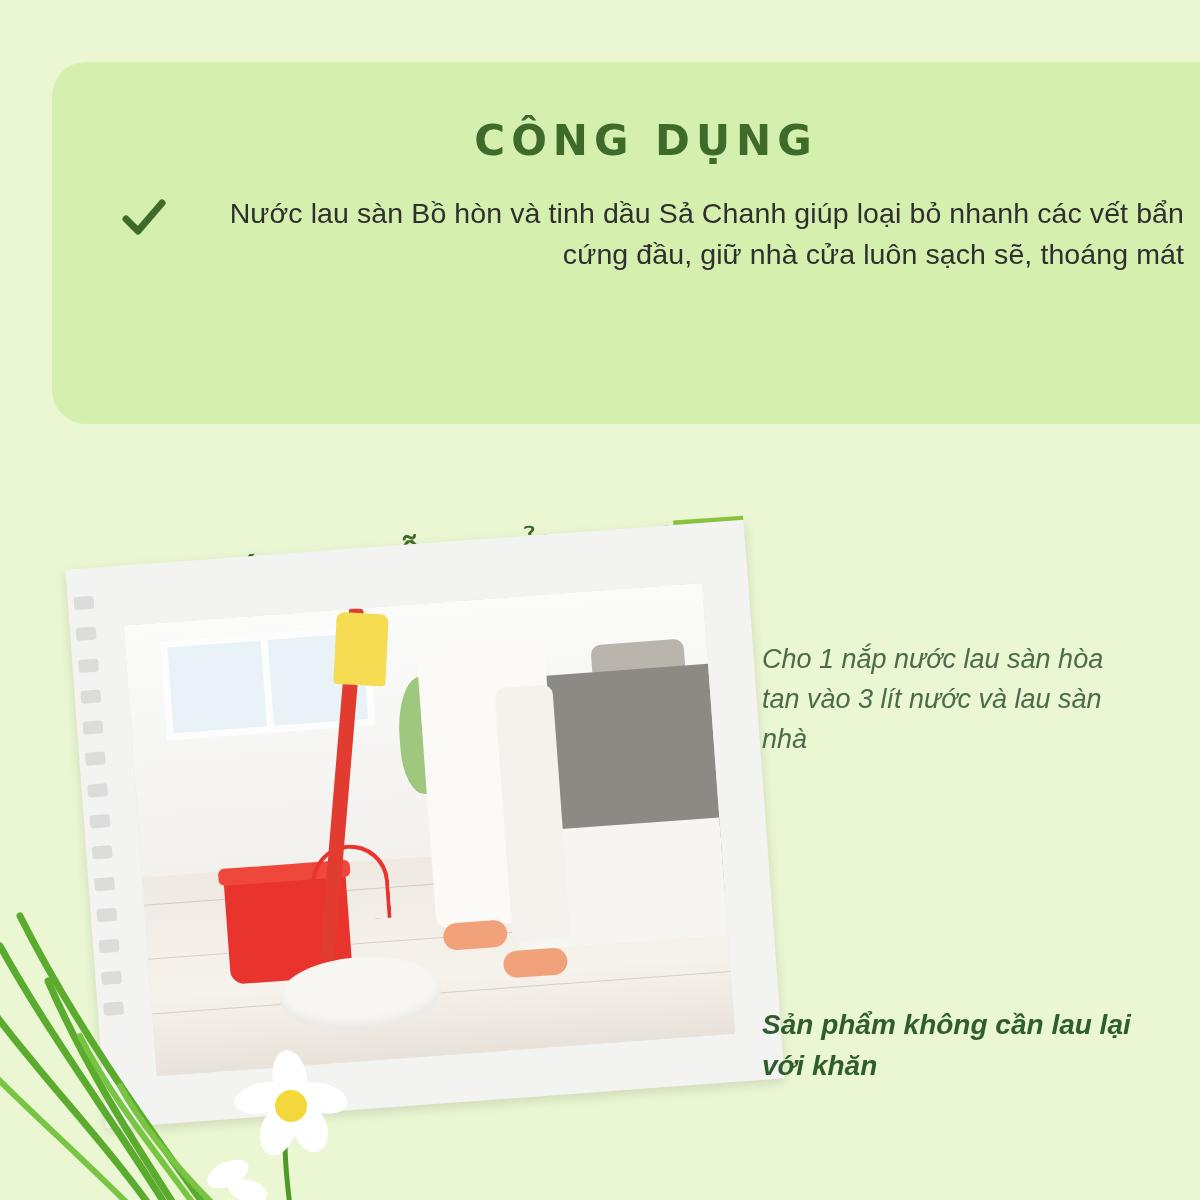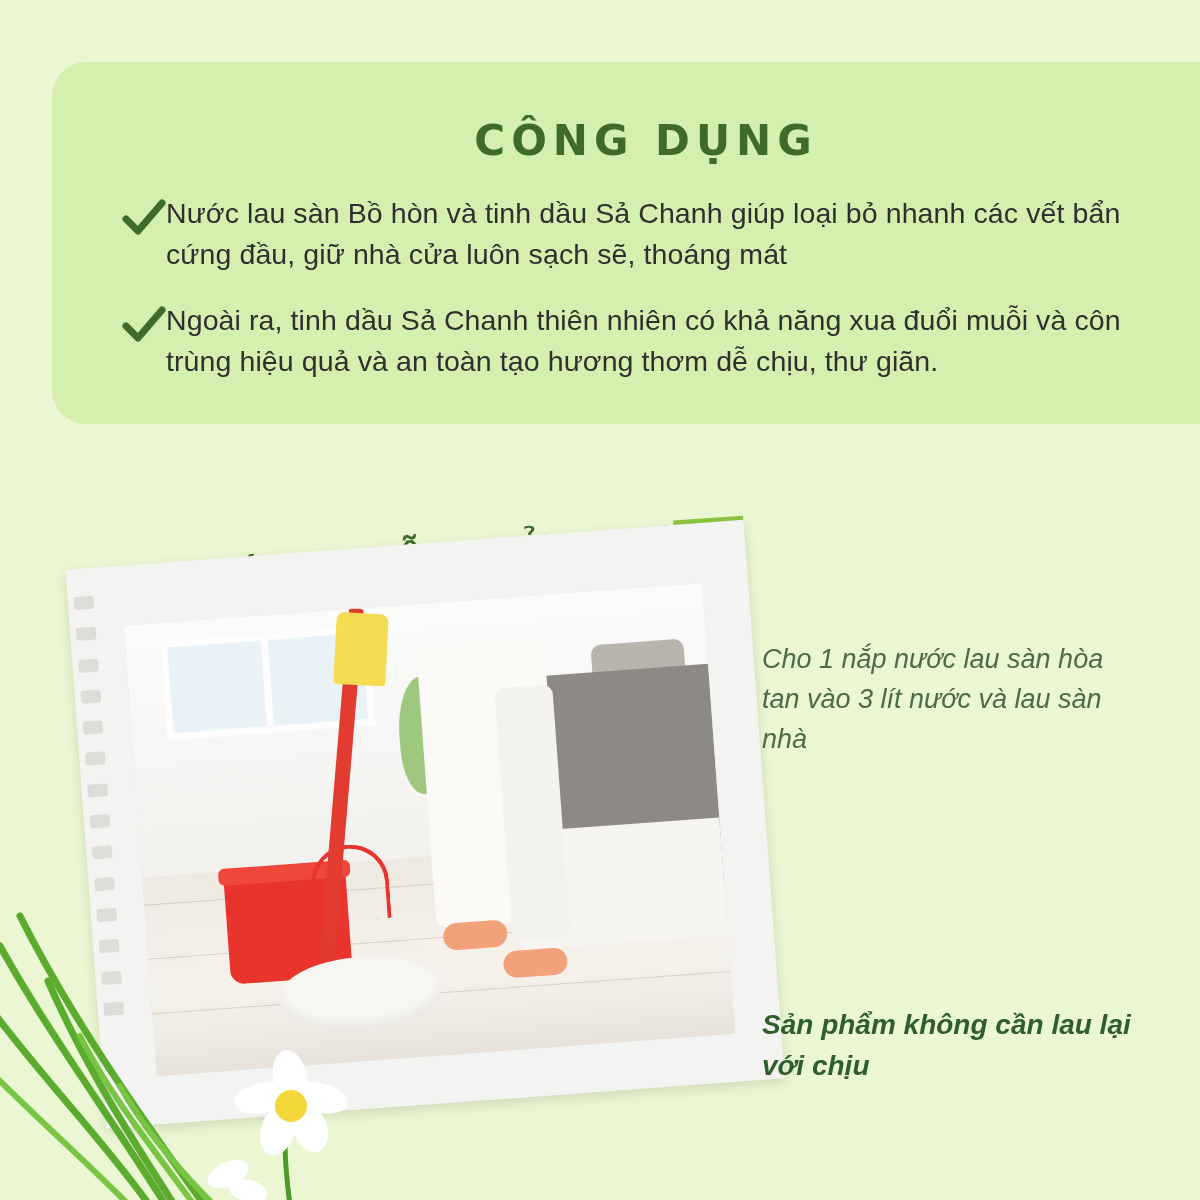--- a/index.html
+++ b/index.html
@@ -38,20 +38,21 @@
   }
   .uses-list {
     margin: 22px 0 0 0;
     padding: 0 56px 0 70px;
     list-style: none;
   }
   .uses-item {
     display: flex;
     align-items: flex-start;
     margin-bottom: 26px;
+    text-align: right;
   }
   .check-icon {
     flex: 0 0 auto;
     width: 44px;
     height: 40px;
     margin-top: 6px;
     position: relative;
   }
   .check-icon svg { display:block; }
   .uses-text {
@@ -246,28 +247,20 @@
   <h1 class="uses-title">CÔNG DỤNG</h1>
 
   <ul class="uses-list">
     <li class="uses-item">
       <span class="check-icon">
         <svg width="44" height="40" viewBox="0 0 44 40" aria-hidden="true">
           <path d="M4 20 L16 32 L40 4" fill="none" stroke="#3f6b2a" stroke-width="7" stroke-linecap="round" stroke-linejoin="round"></path>
         </svg>
       </span>
       <span class="uses-text">Nước lau sàn Bồ hòn và tinh dầu Sả Chanh giúp loại bỏ nhanh các vết bẩn cứng đầu, giữ nhà cửa luôn sạch sẽ, thoáng mát</span>
-    </li>
-    <li class="uses-item">
-      <span class="check-icon">
-        <svg width="44" height="40" viewBox="0 0 44 40" aria-hidden="true">
-          <path d="M4 20 L16 32 L40 4" fill="none" stroke="#3f6b2a" stroke-width="7" stroke-linecap="round" stroke-linejoin="round"></path>
-        </svg>
-      </span>
-      <span class="uses-text">Ngoài ra, tinh dầu Sả Chanh thiên nhiên có khả năng xua đuổi muỗi và côn trùng hiệu quả và an toàn tạo hương thơm dễ chịu, thư giãn.</span>
     </li>
   </ul>
 </section>
 
 <h2 class="guide-title">HƯỚNG DẪN SỬ DỤNG</h2>
 
 <span class="seal">
   <svg width="86" height="96" viewBox="0 0 86 96" aria-hidden="true">
     <path d="M8 6 H78 V52 L43 90 L8 52 Z" fill="#8cc63f"></path>
     <g fill="none" stroke="#f2f7e4" stroke-width="3.5" stroke-linecap="round">
@@ -323,21 +316,21 @@
     <div class="ph-mopstick"></div>
     <div class="ph-glove"></div>
     <div class="ph-mophead"></div>
   </div>
 </figure>
 
 <div class="guide-text">
   <p>Cho 1 nắp nước lau sàn hòa tan vào 3 lít nước và lau sàn nhà</p>
 </div>
 
-<div class="guide-note">Sản phẩm không cần lau lại với chịu</div>
+<div class="guide-note">Sản phẩm không cần lau lại với khăn</div>
 
 <div class="decor">
   <svg width="430" height="420" viewBox="0 0 430 420" aria-hidden="true">
     <g fill="none" stroke="#5aab2e" stroke-width="7" stroke-linecap="round">
       <path d="M10 160 C 60 250, 120 330, 175 418"></path>
       <path d="M-5 215 C 50 290, 110 350, 160 420"></path>
       <path d="M30 130 C 80 230, 150 330, 215 420"></path>
       <path d="M58 195 C 95 280, 140 350, 185 420"></path>
     </g>
     <g fill="none" stroke="#78c544" stroke-width="6" stroke-linecap="round">

